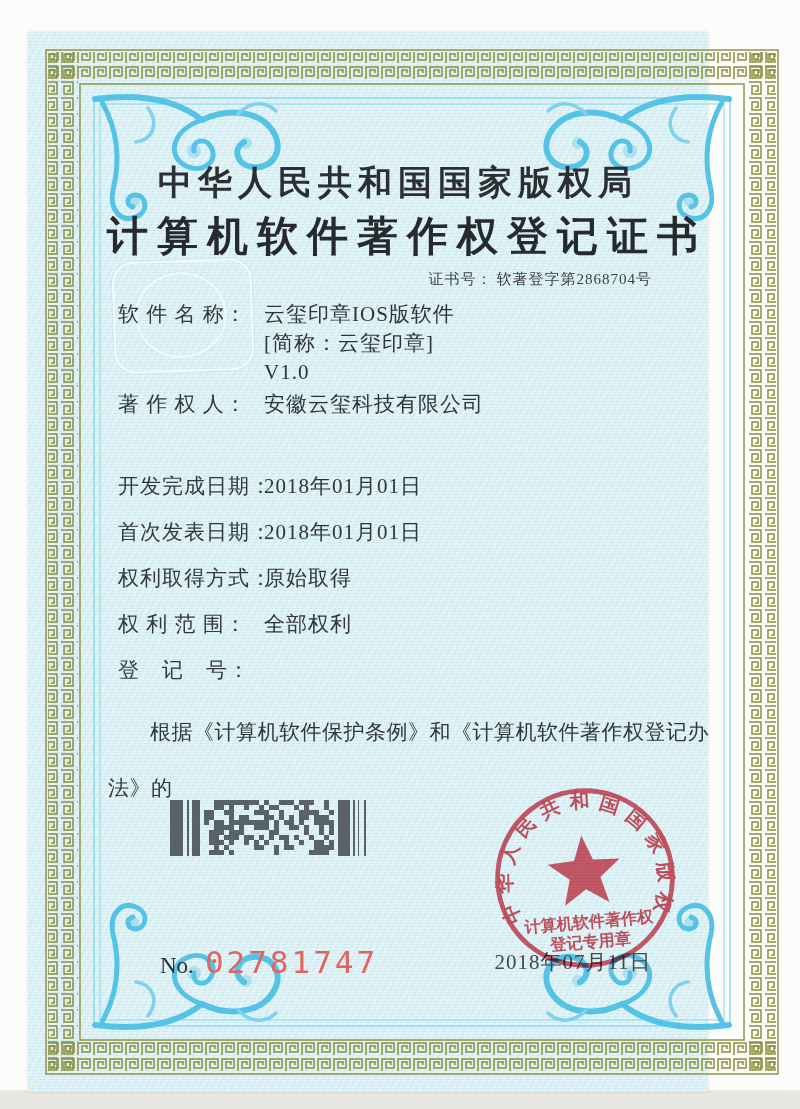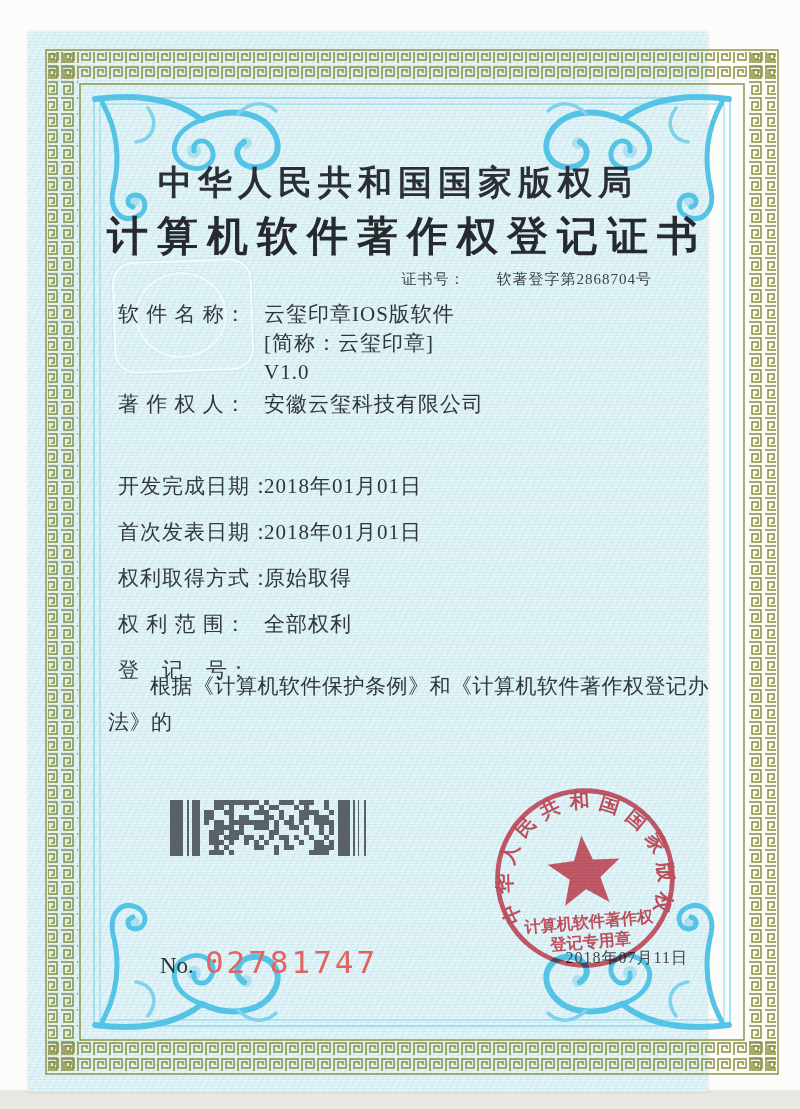--- a/index.html
+++ b/index.html
@@ -34,28 +34,28 @@
     font-size:34px;font-weight:700;letter-spacing:6px;color:#2b2f33;
   }
   .cert-title{
     position:absolute;left:9px;top:177px;width:740px;text-align:center;z-index:2;
     font-size:41px;font-weight:700;letter-spacing:9px;color:#26292d;
   }
   .certno{
     position:absolute;top:238px;right:56px;z-index:2;
     font-size:15px;color:#3c4145;letter-spacing:1px;
   }
-  .certno .lbl{margin-right:31px;}
+  .certno .lbl{margin-right:4px;}
   .row{position:absolute;left:90px;display:flex;z-index:2;font-size:21px;color:#2f3438;}
   .row .lbl{width:146px;white-space:pre;letter-spacing:1px;color:#33383c;}
   .row .val{letter-spacing:1px;}
   .row .val .line{line-height:29px;}
   .paragraph{
-    position:absolute;left:80px;top:636px;width:628px;z-index:2;
-    font-size:21px;color:#31363a;line-height:36px;letter-spacing:.5px;
+    position:absolute;left:80px;top:672px;width:628px;z-index:2;
+    font-size:21px;color:#31363a;line-height:56px;letter-spacing:.5px;
   }
   .paragraph .l1{text-indent:2em;}
   .barcode{
     position:absolute;left:142px;top:768px;height:56px;z-index:2;
     display:flex;align-items:stretch;opacity:.82;
   }
   .bc-left{
     width:30px;margin-right:4px;
     background:repeating-linear-gradient(90deg,#3e434a 0 13px,transparent 13px 17px,#3e434a 17px 19px,transparent 19px 22px,#3e434a 22px 24px);
   }
@@ -63,22 +63,22 @@
   .bc-matrix i{display:block;}
   .bc-matrix i.on{background:#3e434a;}
   .bc-right{
     width:34px;margin-left:4px;
     background:repeating-linear-gradient(90deg,#3e434a 0 12px,transparent 12px 15px,#3e434a 15px 17px,transparent 17px 20px,#3e434a 20px 21px,transparent 21px 26px,#3e434a 26px 28px,transparent 28px 34px);
   }
   .serial{position:absolute;left:132px;top:912px;z-index:2;display:flex;align-items:baseline;}
   .serial .no{font-size:23px;color:#2e3236;}
   .serial .num{font-family:"DejaVu Sans Mono",monospace;font-size:31px;color:#e4635f;letter-spacing:3px;margin-left:11px;text-align:center;}
   .issue-date{
-    position:absolute;left:430px;top:916px;width:230px;text-align:right;z-index:2;
-    font-size:16px;color:#41474c;letter-spacing:1px;
+    position:absolute;left:430px;top:916px;width:230px;text-align:center;z-index:2;
+    font-size:21px;color:#41474c;letter-spacing:1px;
   }
   .seal{position:absolute;left:462px;top:751px;width:190px;height:190px;z-index:3;
     transform:rotate(-5deg);mix-blend-mode:multiply;opacity:.9;}
 </style>
 </head>
 <body>
 
 <div class="scan">
   <div class="paper">
 

